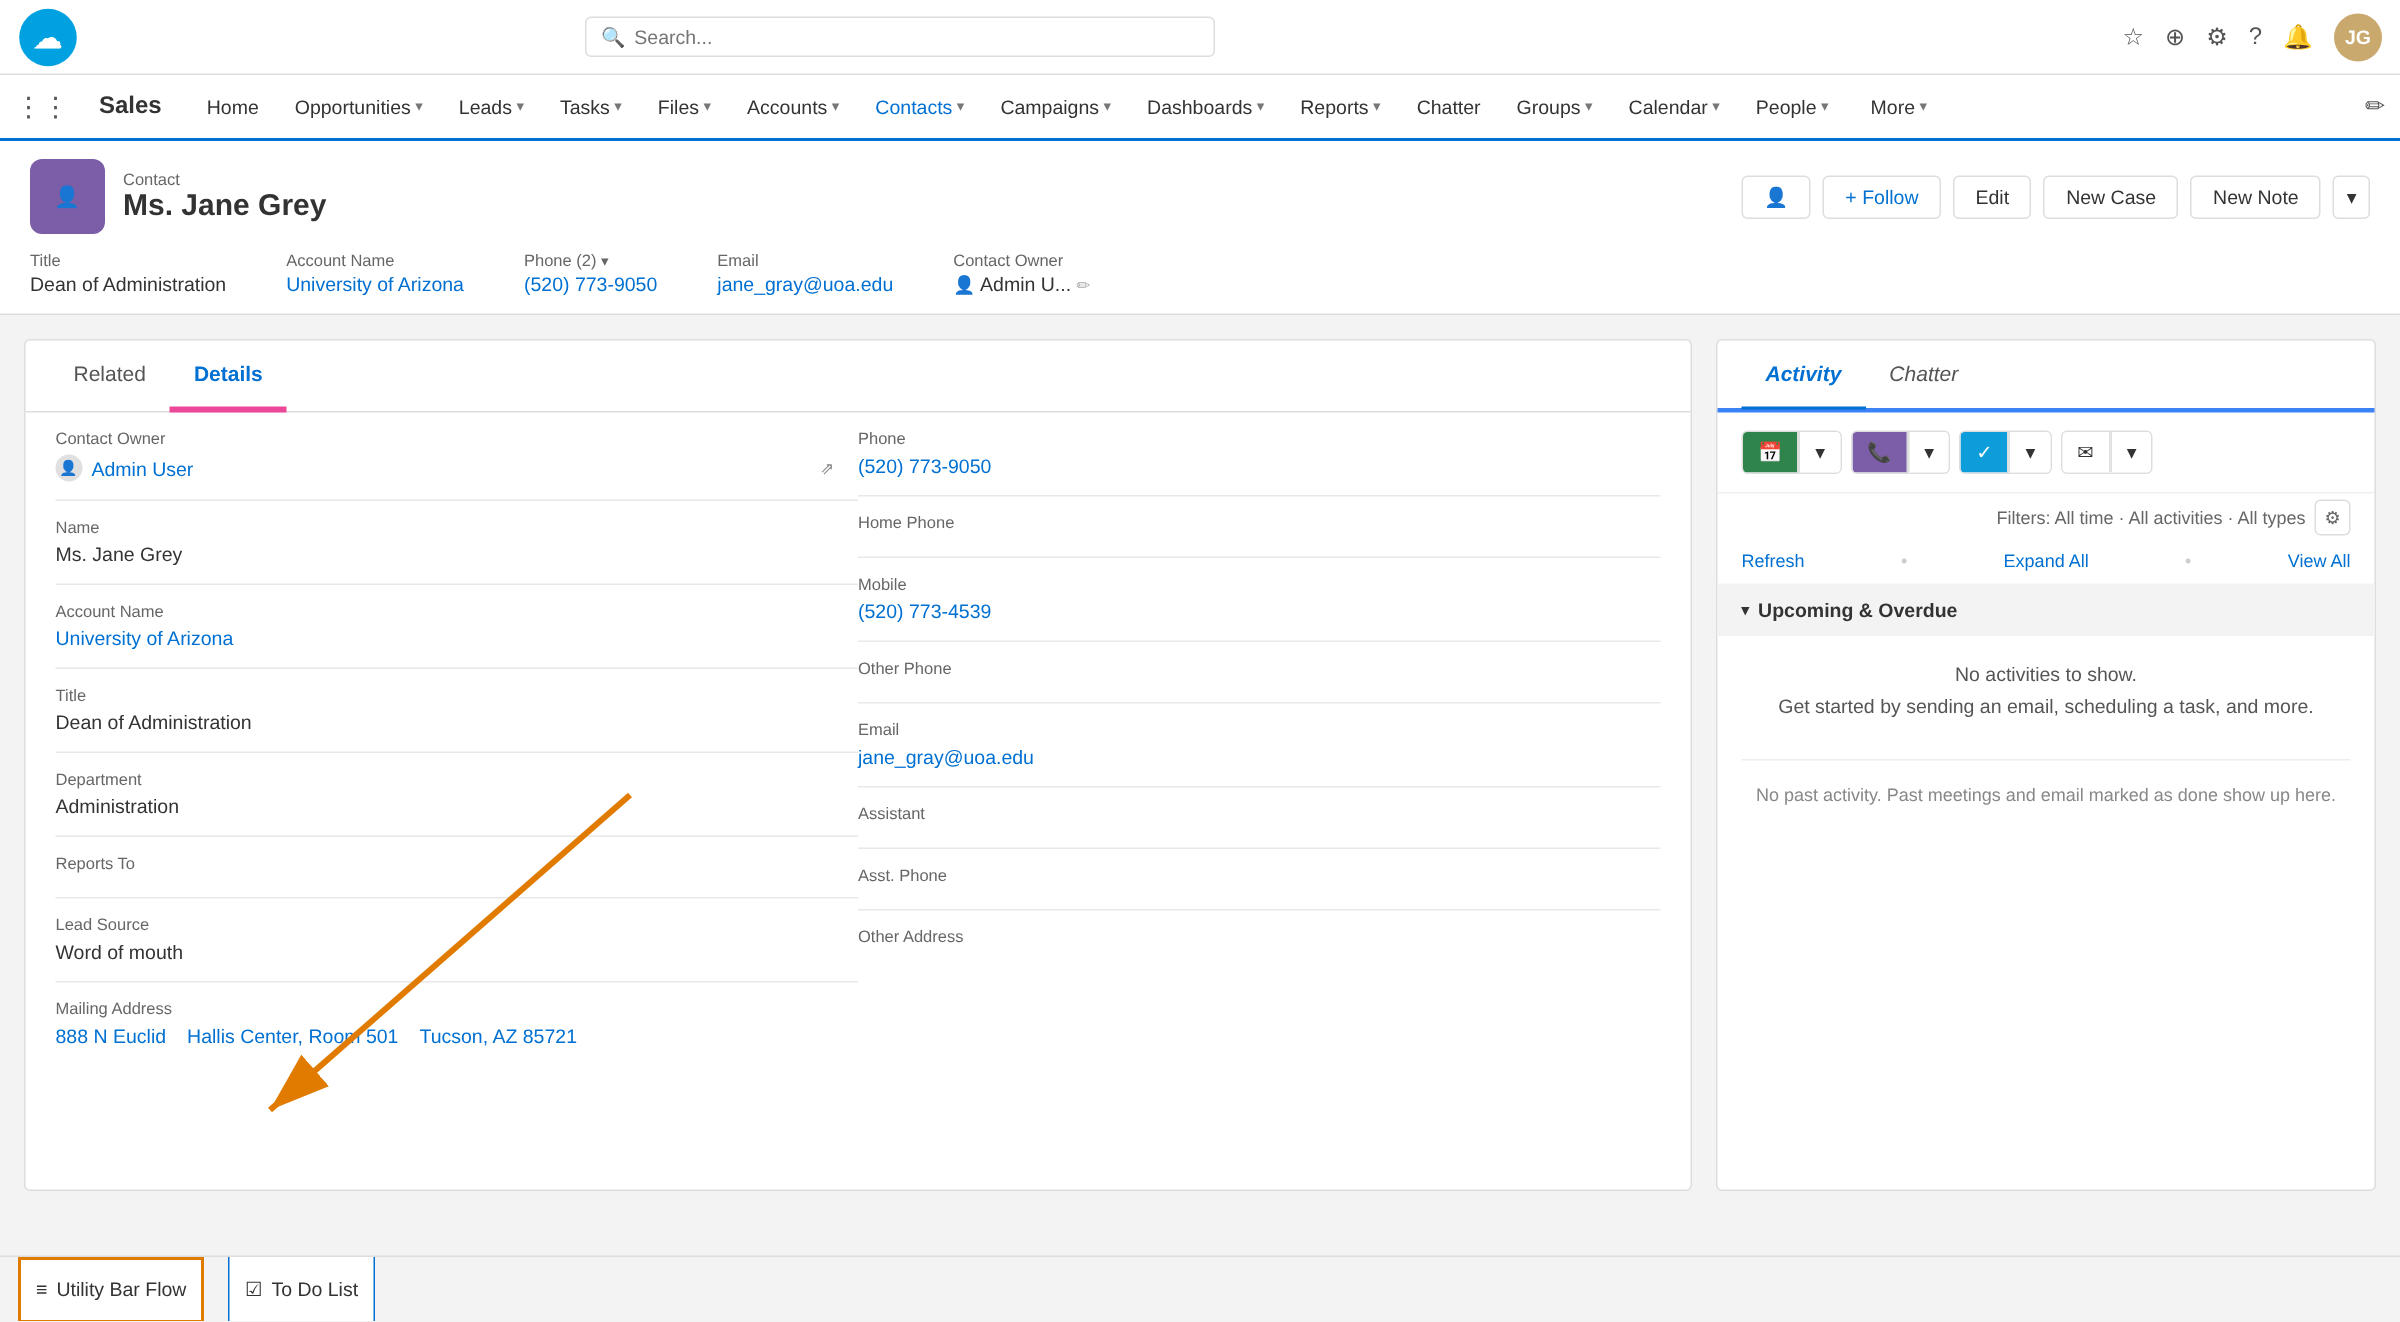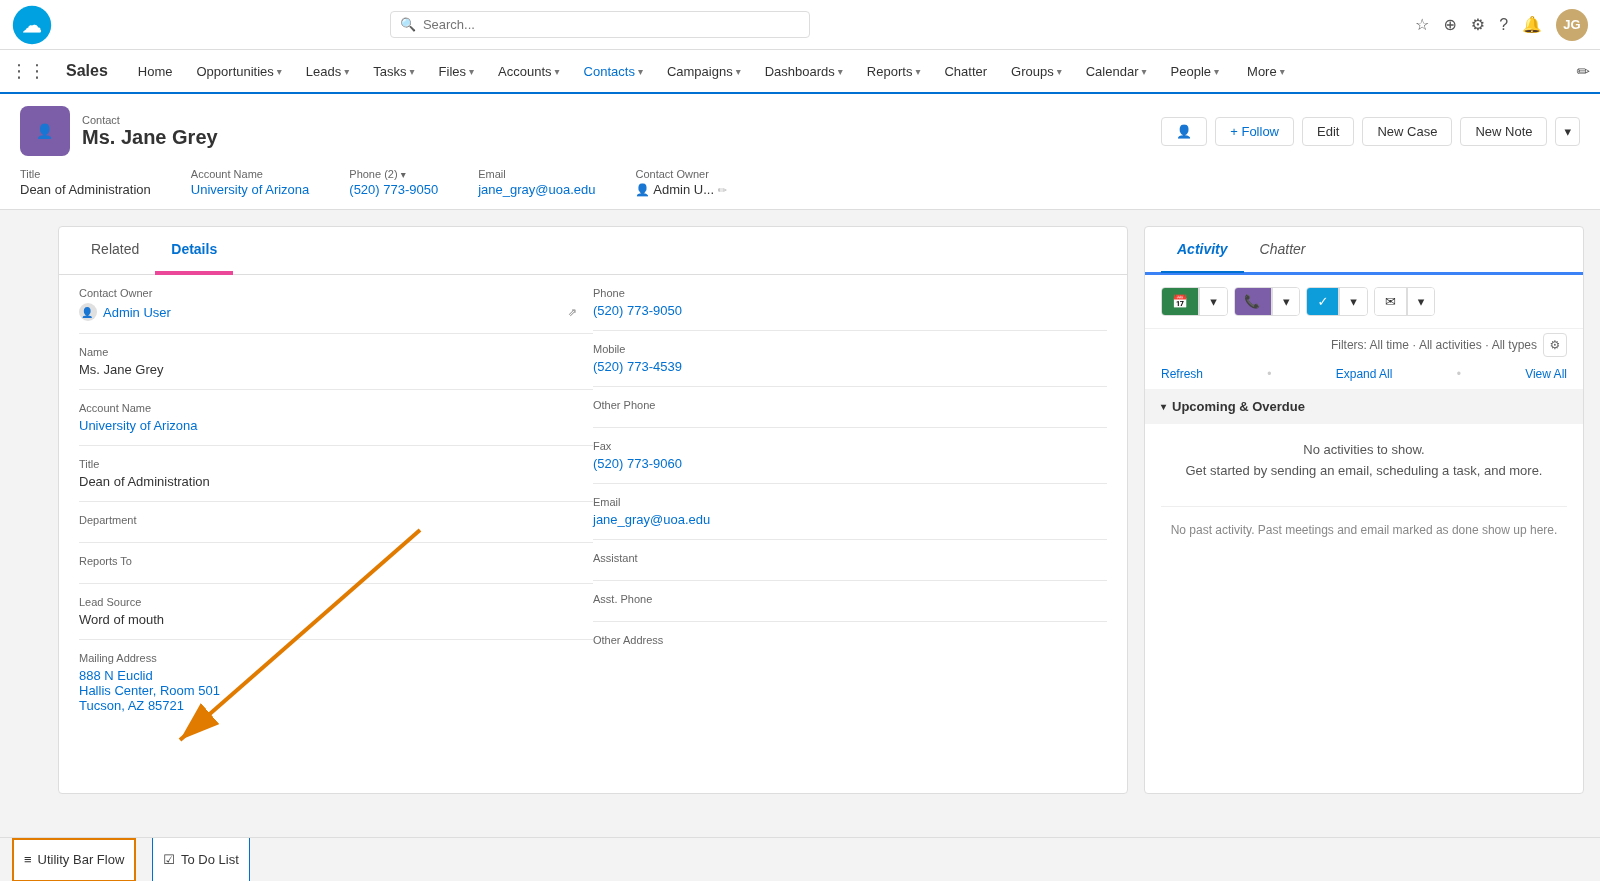--- a/index.html
+++ b/index.html
@@ -146,21 +146,20 @@
     .record-field-label { font-size: 11px; color: #666; }
     .record-field-value { font-size: 13px; color: #333; }
     .record-field-value.link { color: #0070d2; cursor: pointer; }
 
     
     .main-area {
       display: flex;
       gap: 0;
       padding: 16px;
       min-height: 600px;
-      margin-left: 42px;
     }
 
     
     .left-panel {
       background: #fff;
       border-radius: 4px;
       border: 1px solid #ddd;
       flex: 1;
       margin-right: 16px;
     }
@@ -512,74 +511,75 @@
           </div>
 
           <div class="form-field">
             <div class="form-field-label">Title</div>
             <div class="form-field-value">Dean of Administration</div>
             <span class="edit-pencil">✏</span>
           </div>
 
           <div class="form-field">
             <div class="form-field-label">Department</div>
+            <div class="form-field-value">Administration</div>
             <span class="edit-pencil">✏</span>
           </div>
 
 
           <div class="form-field">
             <div class="form-field-label">Reports To</div>
             <div class="form-field-value"></div>
             <span class="edit-pencil">✏</span>
           </div>
 
           <div class="form-field">
             <div class="form-field-label">Lead Source</div>
             <div class="form-field-value">Word of mouth</div>
             <span class="edit-pencil">✏</span>
           </div>
 
           <div class="form-field" style="border-bottom:none;">
             <div class="form-field-label">Mailing Address</div>
-            <div class="form-field-value" style="flex-direction:column;align-items:flex-start;gap:0;">
+            <div class="form-field-value" style="flex-direction:row;align-items:flex-start;gap:14px;">
               <span class="link" style="color:#0070d2;">888 N Euclid</span>
               <span class="link" style="color:#0070d2;">Hallis Center, Room 501</span>
               <span class="link" style="color:#0070d2;">Tucson, AZ 85721</span>
             </div>
             <span class="edit-pencil">✏</span>
           </div>
 
         </div>
 
         <div>
 
           <div class="form-field">
             <div class="form-field-label">Phone</div>
             <div class="form-field-value link">(520) 773-9050</div>
             <span class="edit-pencil">✏</span>
           </div>
 
+          <div class="form-field">
+            <div class="form-field-label">Home Phone</div>
+            <div class="form-field-value"></div>
+            <span class="edit-pencil">✏</span>
+          </div>
 
           <div class="form-field">
             <div class="form-field-label">Mobile</div>
             <div class="form-field-value link">(520) 773-4539</div>
             <span class="edit-pencil">✏</span>
           </div>
 
           <div class="form-field">
             <div class="form-field-label">Other Phone</div>
             <div class="form-field-value"></div>
             <span class="edit-pencil">✏</span>
           </div>
 
-          <div class="form-field">
-            <div class="form-field-label">Fax</div>
-            <div class="form-field-value link">(520) 773-9060</div>
-            <span class="edit-pencil">✏</span>
-          </div>
 
           <div class="form-field">
             <div class="form-field-label">Email</div>
             <div class="form-field-value link">jane_gray@uoa.edu</div>
             <span class="edit-pencil">✏</span>
           </div>
 
           <div class="form-field">
             <div class="form-field-label">Assistant</div>
             <div class="form-field-value"></div>

